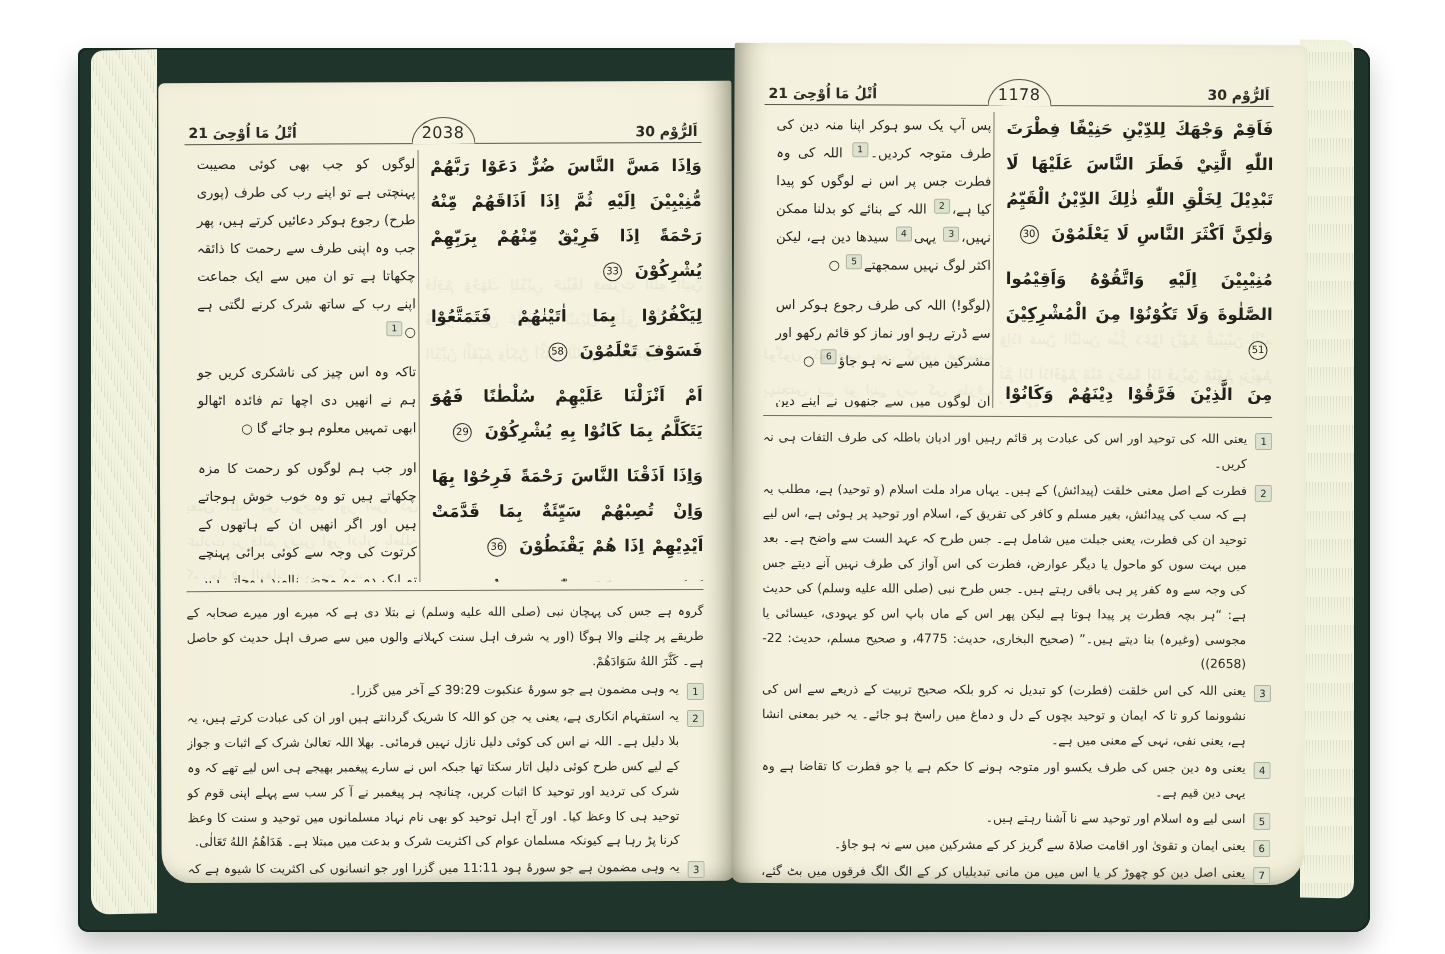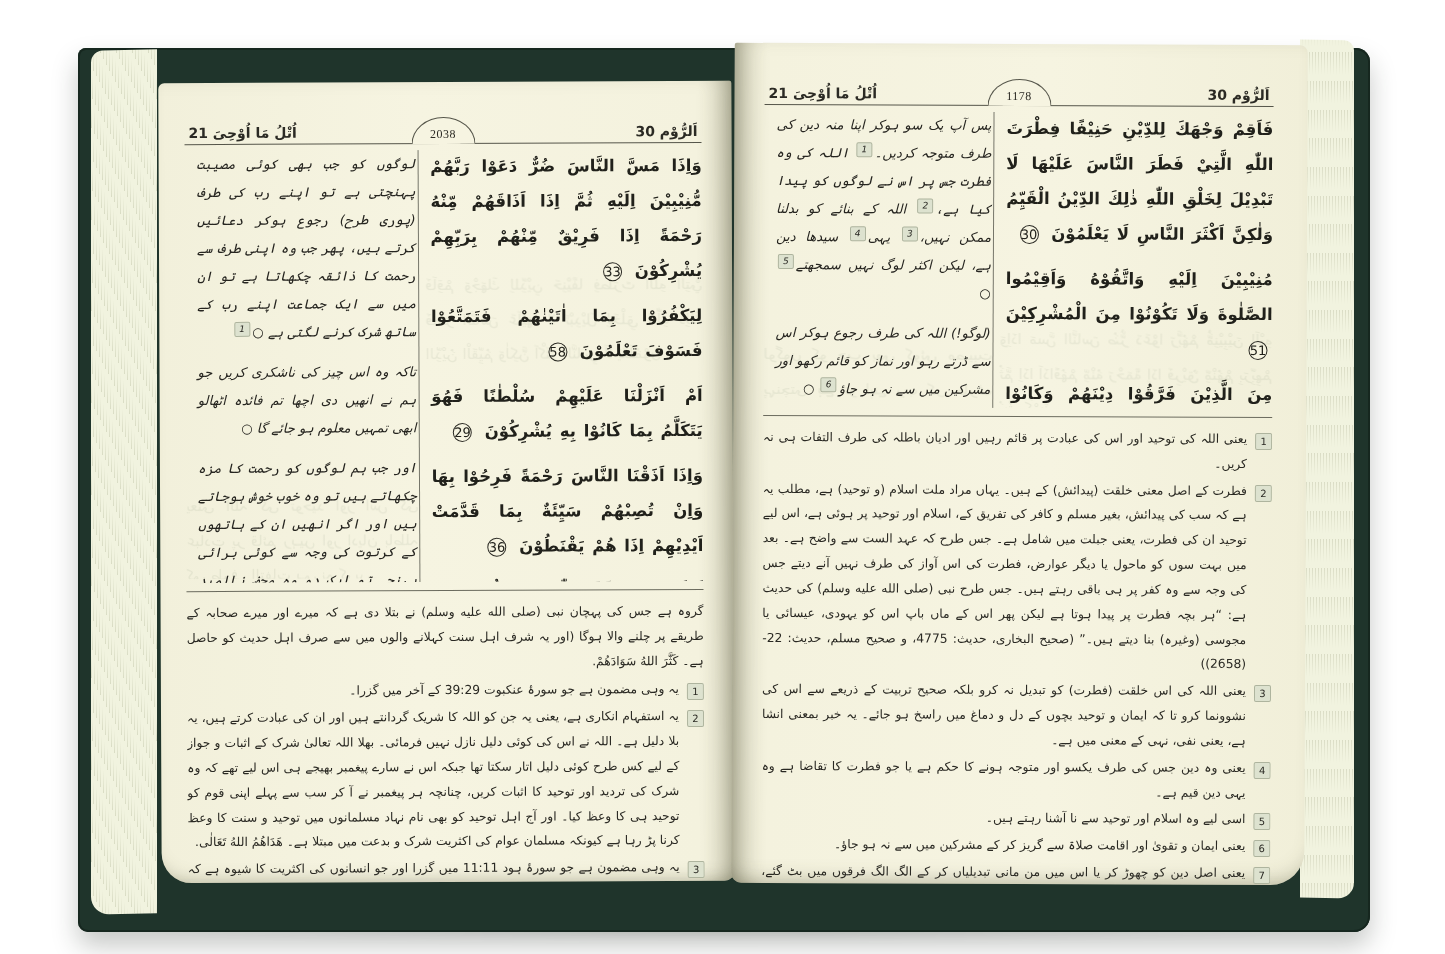--- a/index.html
+++ b/index.html
@@ -36,37 +36,37 @@
   .page-right .page-inner{padding:12px 34px 16px 30px;}
   
   .pg-header{position:relative;height:46px;border-bottom:1.4px solid #55554a;
     display:flex;justify-content:space-between;align-items:flex-end;
     font-size:14px;font-weight:bold;padding:0 4px 3px 4px;}
   .hdr-label{letter-spacing:.3px;}
   .pg-bump{position:absolute;left:50%;transform:translateX(-50%);bottom:-1.4px;
     width:64px;height:27px;background:#f6f4e1;border:1.4px solid #55554a;border-bottom:none;
     border-radius:32px 32px 0 0 / 27px 27px 0 0;
     display:flex;align-items:flex-end;justify-content:center;
-    font-weight:normal;font-size:12px;letter-spacing:.5px;padding-bottom:2px;box-sizing:border-box;font-family:Liberation Serif, serif;}
+    font-weight:normal;font-size:16px;letter-spacing:.5px;padding-bottom:2px;box-sizing:border-box;}
   
   .cols{display:flex;margin-top:6px;overflow:hidden;}
   .page-left .cols{height:432px;}
   .page-right .cols{height:296px;}
   .col-arabic{width:55%;box-sizing:border-box;padding-left:12px;border-left:1px solid #76766a;
     position:relative;overflow:hidden;}
   .col-urdu{width:45%;box-sizing:border-box;padding-right:2px;padding-left:12px;
     position:relative;overflow:hidden;}
   .verse{font-size:16.5px;font-weight:600;line-height:2.12;text-align:justify;
     color:#21211b;word-spacing:2px;margin:0 0 10px 0;}
   .page-left .verse:first-child{margin-bottom:52px;}
   .ayah-num{display:inline-flex;align-items:center;justify-content:center;
     width:17px;height:17px;border:1.1px solid #2b2a24;border-radius:50%;
-    font-size:13px;font-weight:normal;vertical-align:middle;margin-right:5px;
+    font-size:10px;font-weight:normal;vertical-align:middle;margin-right:5px;
     background:#f6f4e1;line-height:1;}
-  .tr-para{font-size:13.2px;line-height:2.12;text-align:justify;margin:0 0 12px 0;color:#262520;font-style:italic;}
+  .tr-para{font-size:13.2px;line-height:2.12;text-align:justify;margin:0 0 12px 0;color:#262520;}
   .fn-mark{display:inline-block;min-width:12px;height:13px;line-height:13px;
     background:#dde2cf;border:1px solid #aeb49e;border-radius:2px;
     font-size:9px;text-align:center;padding:0 1px;margin:0 2px;vertical-align:super;}
   
   .fnsec{border-top:1.3px solid #6b6b5e;margin-top:8px;padding-top:9px;
     font-size:12.3px;line-height:2.02;text-align:justify;color:#2a2923;overflow:hidden;}
   .fn-lead{margin:0 0 4px 0;}
   .fn-row{display:flex;align-items:flex-start;margin:0 0 2px 0;}
   .fn-box{flex:0 0 auto;width:15px;height:15px;line-height:15px;margin-top:6px;margin-left:8px;
     background:#dde2cf;border:1px solid #aeb49e;border-radius:2px;

